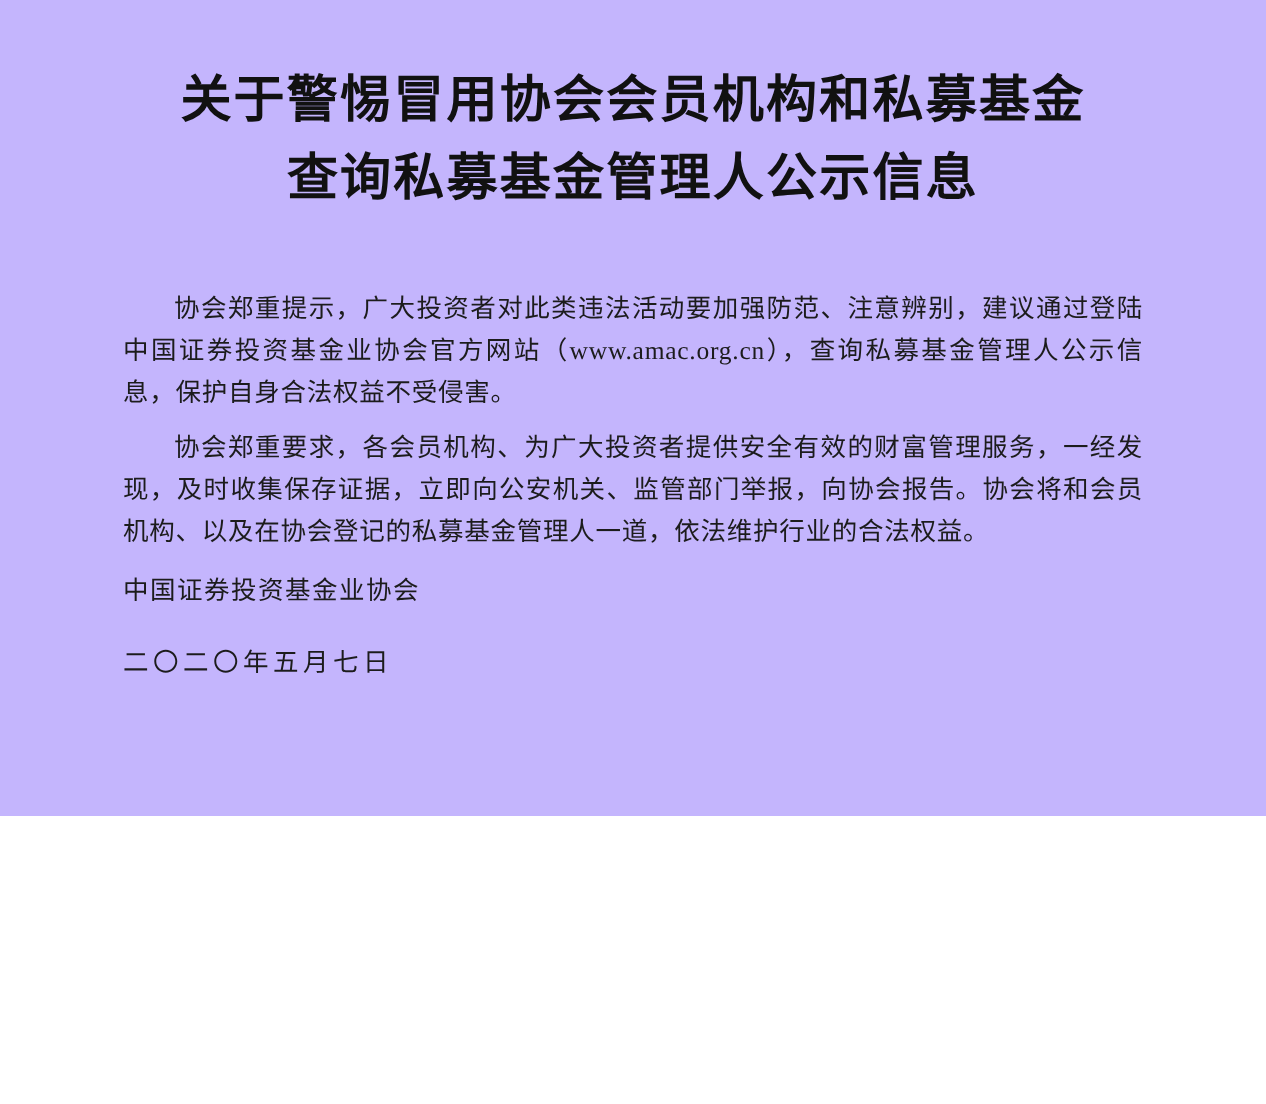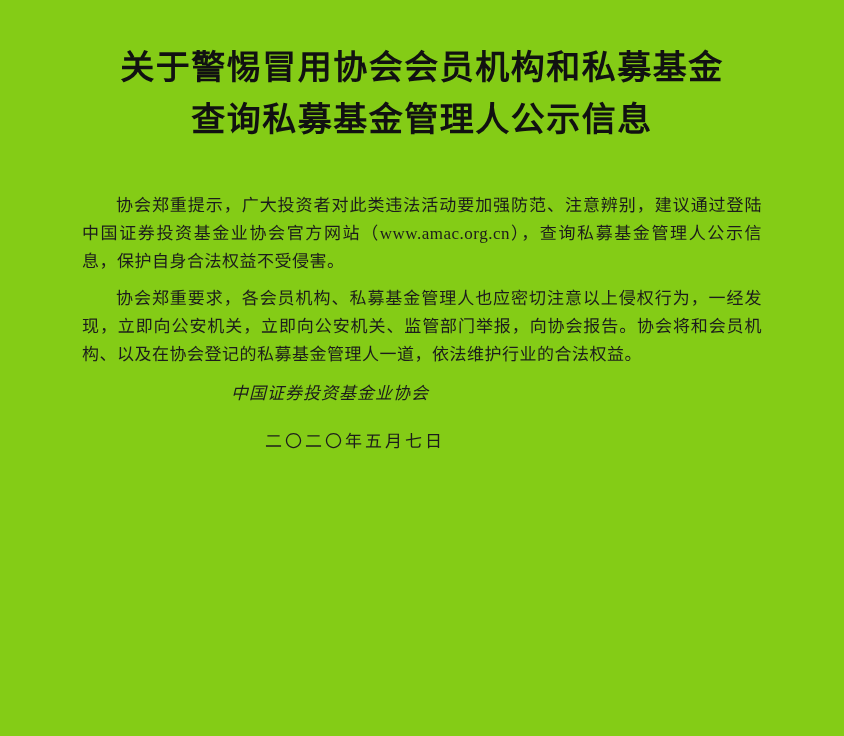--- a/index.html
+++ b/index.html
@@ -3,22 +3,22 @@
 <meta charset="utf-8">
 <style>
   html, body {
     margin: 0;
     padding: 0;
     background: #ffffff;
   }
   .page {
     position: relative;
     width: 844px;
-    height: 736px;
-    background: #84cc16;
+    height: 544px;
+    background: #c4b5fd;
     overflow: hidden;
     font-family: "Liberation Serif", "DejaVu Serif", serif;
     color: #1c1c1c;
     box-sizing: border-box;
   }
   .doc-title {
     margin: 42px 60px 0 60px;
     text-align: center;
     font-size: 34px;
     font-weight: bold;
@@ -41,33 +41,32 @@
     text-indent: 2em;
     text-align: justify;
     letter-spacing: 0.5px;
     color: #1c1c1c;
   }
   .doc-body p:first-child {
     margin-top: 0;
   }
   .signature-block {
     margin: 11px 0 0 0;
-    text-align: center;
-    font-style: italic;
+    text-align: left;
   }
   .signature {
     padding-right: 184px;
     font-size: 17px;
     line-height: 28px;
     letter-spacing: 1px;
     color: #1c1c1c;
   }
   .date-block {
     margin: 20px 0 0 0;
-    text-align: center;
+    text-align: left;
   }
   .doc-date {
     padding-right: 134px;
     font-size: 17px;
     line-height: 28px;
     letter-spacing: 3px;
     color: #1c1c1c;
   }
 </style>
 </head>
@@ -75,21 +74,21 @@
 
 <div class="page">
 
   <h1 class="doc-title">
     <span class="title-line">关于警惕冒用协会会员机构和私募基金</span>
     <span class="title-line">查询私募基金管理人公示信息</span>
   </h1>
 
   <div class="doc-body">
     <p>协会郑重提示，广大投资者对此类违法活动要加强防范、注意辨别，建议通过登陆中国证券投资基金业协会官方网站（www.amac.org.cn），查询私募基金管理人公示信息，保护自身合法权益不受侵害。</p>
-    <p>协会郑重要求，各会员机构、私募基金管理人也应密切注意以上侵权行为，一经发现，立即向公安机关，立即向公安机关、监管部门举报，向协会报告。协会将和会员机构、以及在协会登记的私募基金管理人一道，依法维护行业的合法权益。</p>
+    <p>协会郑重要求，各会员机构、为广大投资者提供安全有效的财富管理服务，一经发现，及时收集保存证据，立即向公安机关、监管部门举报，向协会报告。协会将和会员机构、以及在协会登记的私募基金管理人一道，依法维护行业的合法权益。</p>
 
     <div class="signature-block">
       <span class="signature">中国证券投资基金业协会</span>
     </div>
 
     <div class="date-block">
       <span class="doc-date">二〇二〇年五月七日</span>
     </div>
   </div>
 

